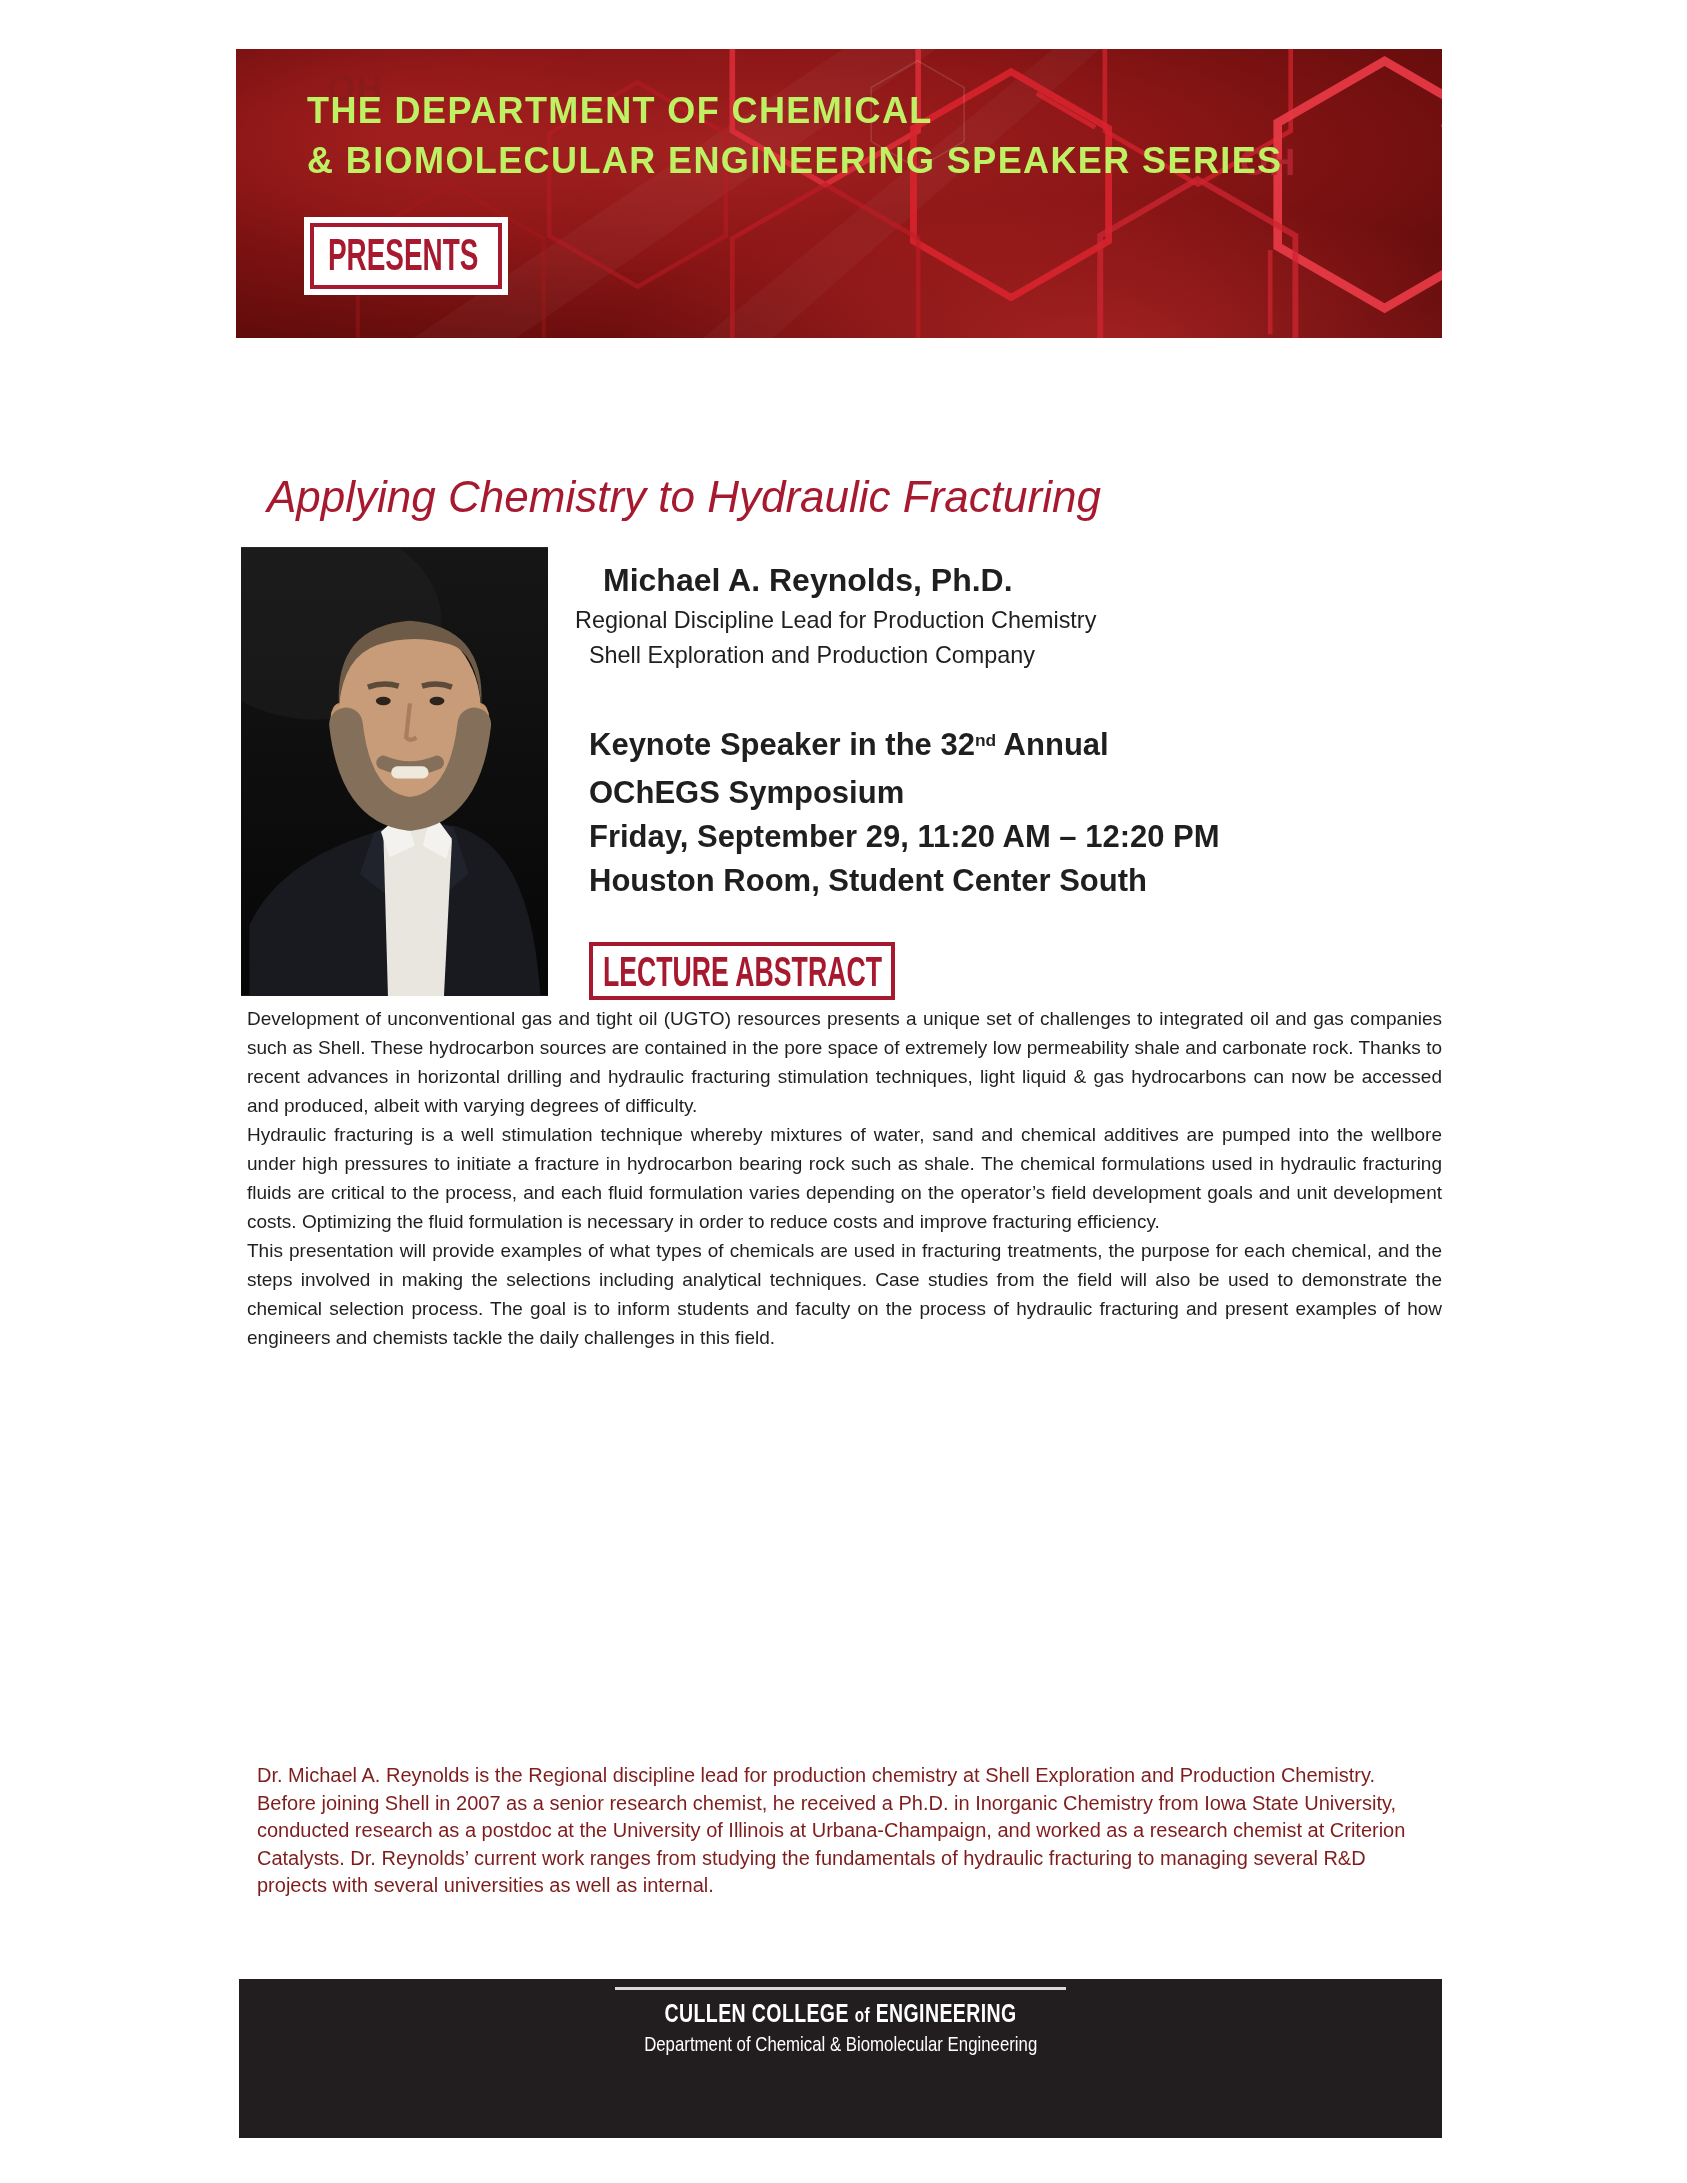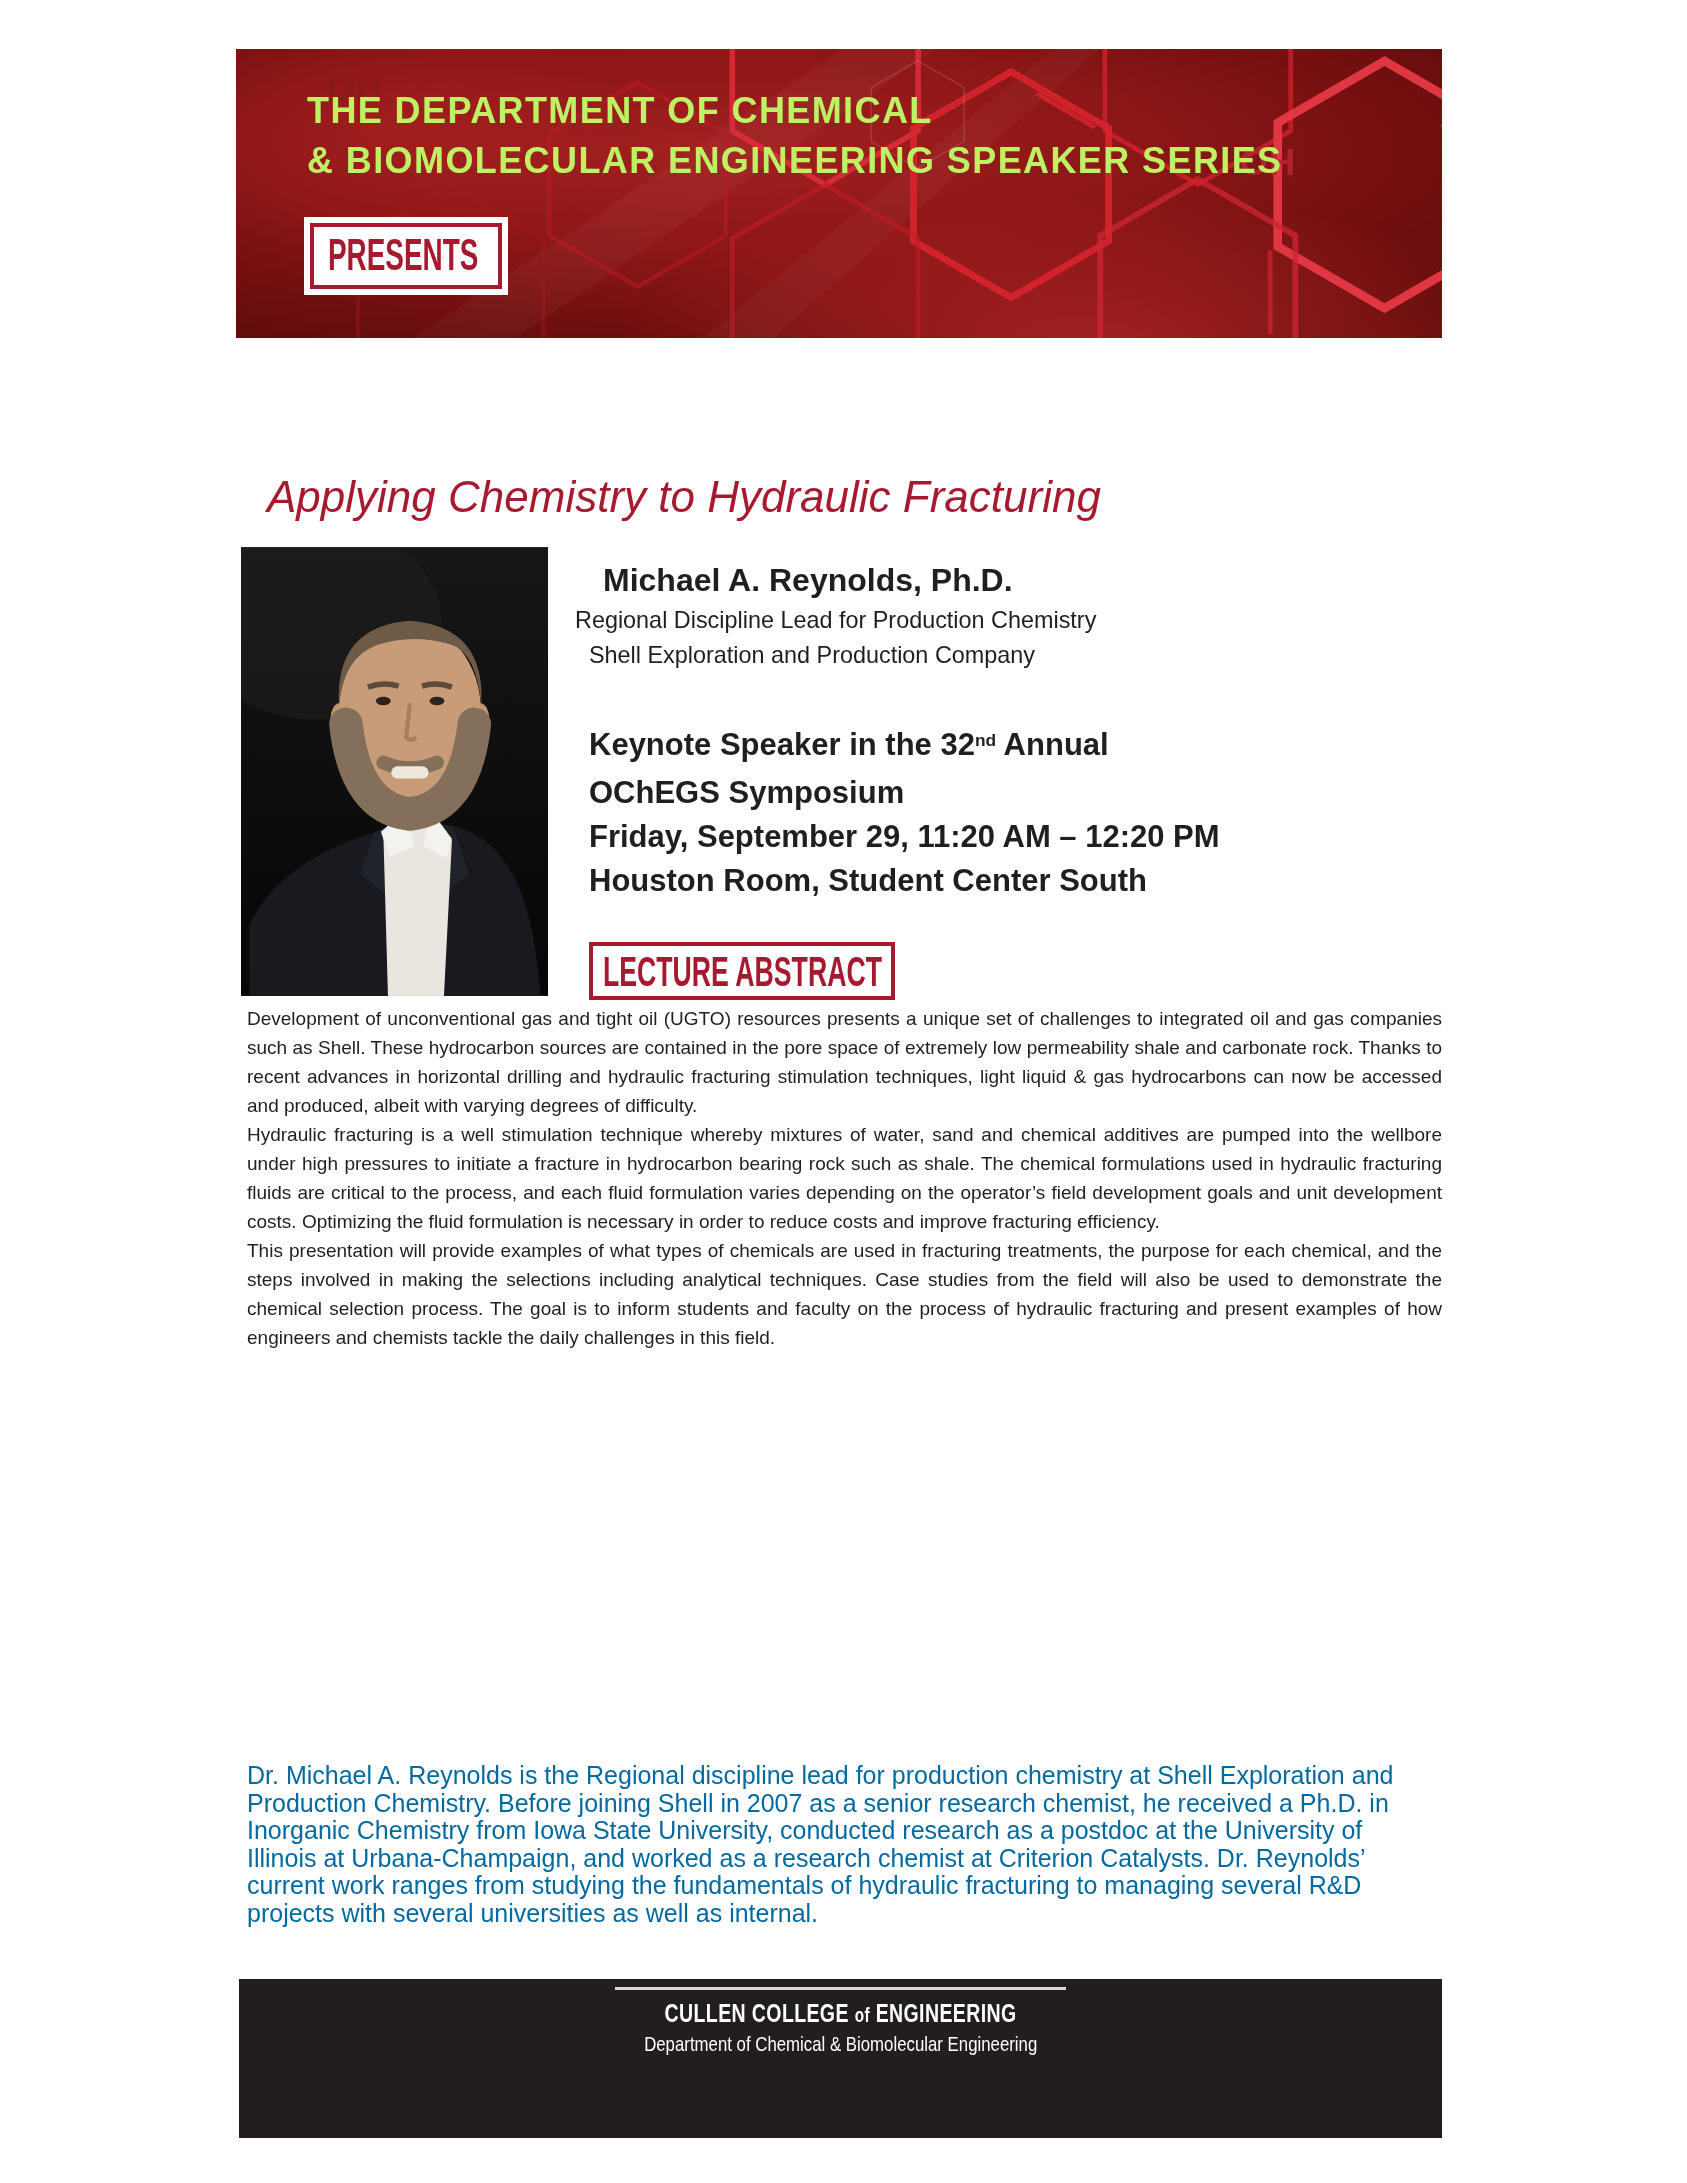--- a/index.html
+++ b/index.html
@@ -38,21 +38,21 @@
   .label-box{position:absolute;border:4.7px solid #A6192E;background:#ffffff;box-sizing:border-box;}
   .label-box span{position:absolute;left:10.3px;top:0.9px;font-size:43px;line-height:48px;font-weight:bold;
                   color:#A6192E;white-space:nowrap;transform:scaleX(0.62);transform-origin:0 0;}
   #lecture-box{left:589px;top:942px;width:306px;height:58px;}
   #biosketch-box{left:247px;top:1658px;width:321px;height:60px;}
 
   
   .abstract{position:absolute;left:247px;top:1004px;width:1195px;font-size:19px;line-height:29px;
             text-align:justify;color:#1f1f1f;}
   .abstract p{margin:0;}
-  .bio{position:absolute;left:247px;top:1762px;width:1170px;font-size:25px;line-height:27.6px;color:#0369a1;}
+  .bio{position:absolute;left:257px;top:1762px;width:1170px;font-size:20px;line-height:27.6px;color:#7f1d1d;}
 
   
   .footer{position:absolute;left:239px;top:1979px;width:1203px;height:159px;background:#221e1f;
           color:#ffffff;text-align:center;}
   .footer .row{width:100%;text-align:center;}
   .wordmark{display:inline-block;margin-top:17px;font-size:39px;letter-spacing:2.3px;
             transform:scaleX(0.9);white-space:nowrap;}
   .wordmark .of{font-size:26px;letter-spacing:0;margin:0 3.7px 0 0.9px;}
   .wordmark .houston{font-weight:bold;letter-spacing:0.9px;}
   .uh-rule{width:451px;height:2.3px;background:#d9d9d9;margin:8.4px auto 9.3px auto;}

